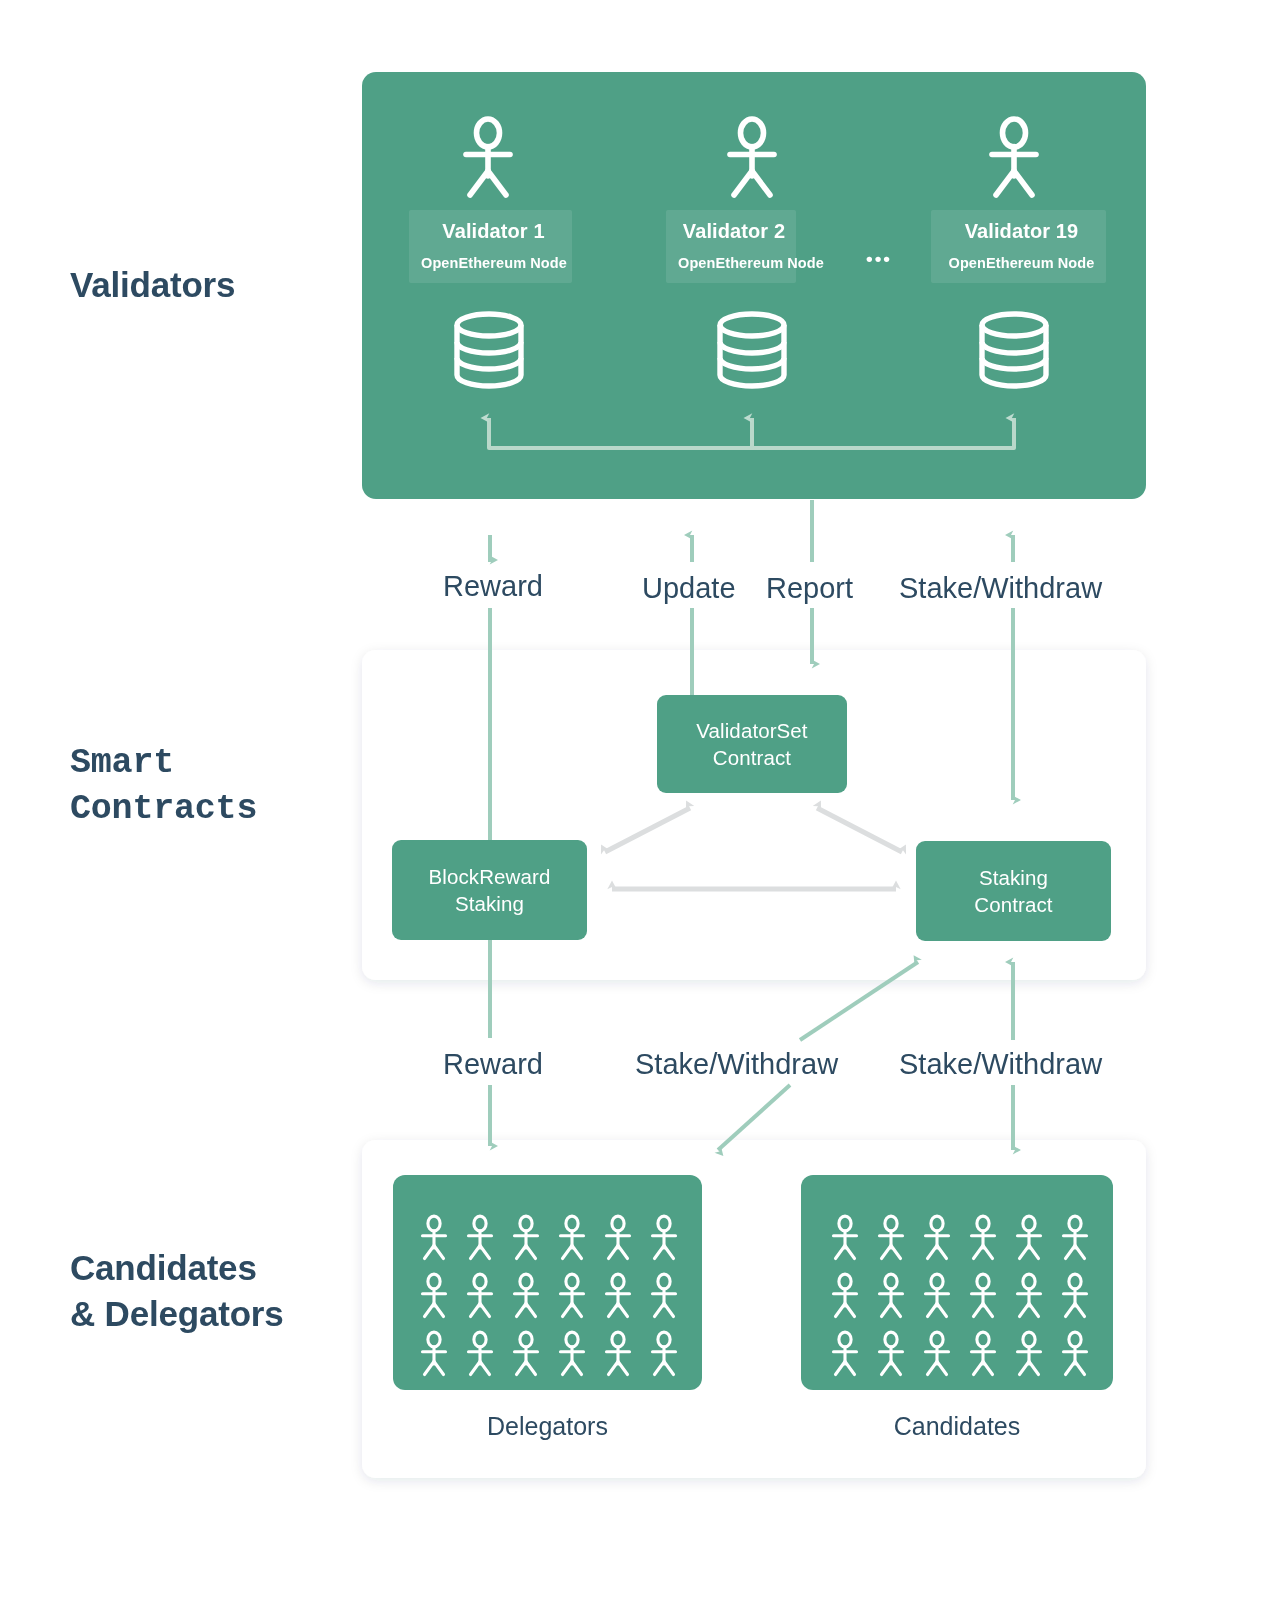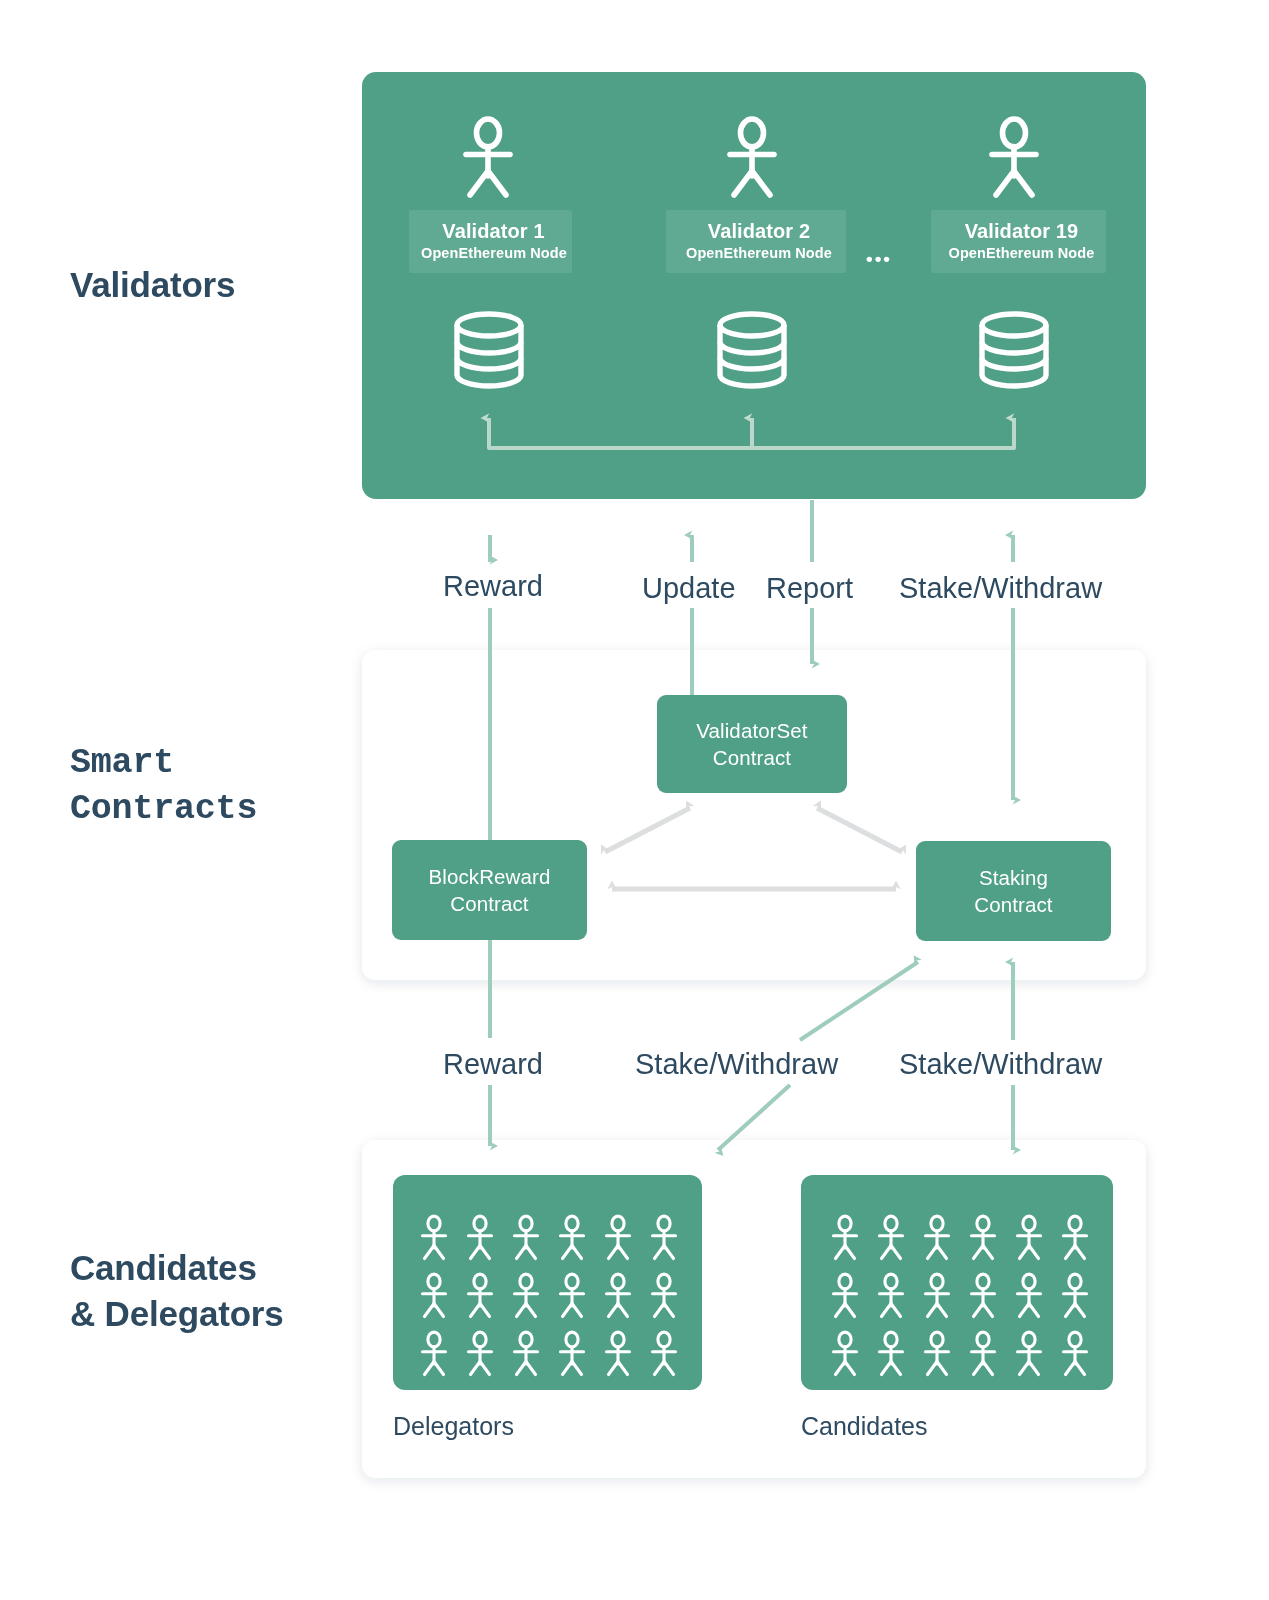--- a/index.html
+++ b/index.html
@@ -57,21 +57,21 @@
     font-size: 20px;
     font-weight: 700;
     line-height: 1.2;
     letter-spacing: 0.1px;
   }
   .validator-sub {
     color: #ffffff;
     font-size: 14.5px;
     font-weight: 700;
     line-height: 1.2;
-    margin-top: 2px;
+    margin-top: 12px;
     letter-spacing: 0.1px;
     white-space: nowrap;
   }
   .ellipsis-dots {
     position: absolute;
     color: #ffffff;
     font-size: 19px;
     font-weight: 700;
     letter-spacing: 2px;
   }
@@ -102,21 +102,21 @@
     line-height: 1;
     white-space: nowrap;
     background: #ffffff;
     padding: 2px 6px;
   }
   .people-caption {
     position: absolute;
     color: #2d4a61;
     font-size: 25px;
     font-weight: 400;
-    text-align: left;
+    text-align: center;
     white-space: nowrap;
   }
 </style>
 </head>
 <body>
 
 <div id="stage">
 
   <svg class="layer" viewBox="0 0 1269 1600">
     <defs>
@@ -295,21 +295,21 @@
   <div class="abs section-heading" style="left:70px; top:1245px;">Candidates
 &amp; Delegators</div>
 
   <div class="validator-col" style="left:409px; top:210px; width:163px;">
     <div class="validator-label-box">
       <div class="validator-name">Validator 1</div>
       <div class="validator-sub">OpenEthereum Node</div>
     </div>
   </div>
 
-  <div class="validator-col" style="left:666px; top:210px; width:180px;">
+  <div class="validator-col" style="left:666px; top:210px; width:130px;">
     <div class="validator-label-box">
       <div class="validator-name">Validator 2</div>
       <div class="validator-sub">OpenEthereum Node</div>
     </div>
   </div>
 
   <div class="ellipsis-dots" style="left:866px; top:248px;">•••</div>
 
   <div class="validator-col" style="left:931px; top:210px; width:175px;">
     <div class="validator-label-box">
@@ -323,21 +323,21 @@
   <div class="edge-label" style="left:636px; top:572px;">Update</div>
 
   <div class="edge-label" style="left:760px; top:572px;">Report</div>
 
   <div class="edge-label" style="left:893px; top:572px;">Stake/Withdraw</div>
 
   <div class="contract-box" style="left:657px; top:695px; width:190px; height:98px;">ValidatorSet
 Contract</div>
 
   <div class="contract-box" style="left:392px; top:840px; width:195px; height:100px;">BlockReward
-Contract</div>
+Staking</div>
 
   <div class="contract-box" style="left:916px; top:841px; width:195px; height:100px;">Staking
 Contract</div>
 
   <div class="edge-label" style="left:437px; top:1048px;">Reward</div>
 
   <div class="edge-label" style="left:629px; top:1048px;">Stake/Withdraw</div>
 
   <div class="edge-label" style="left:893px; top:1048px;">Stake/Withdraw</div>
 

